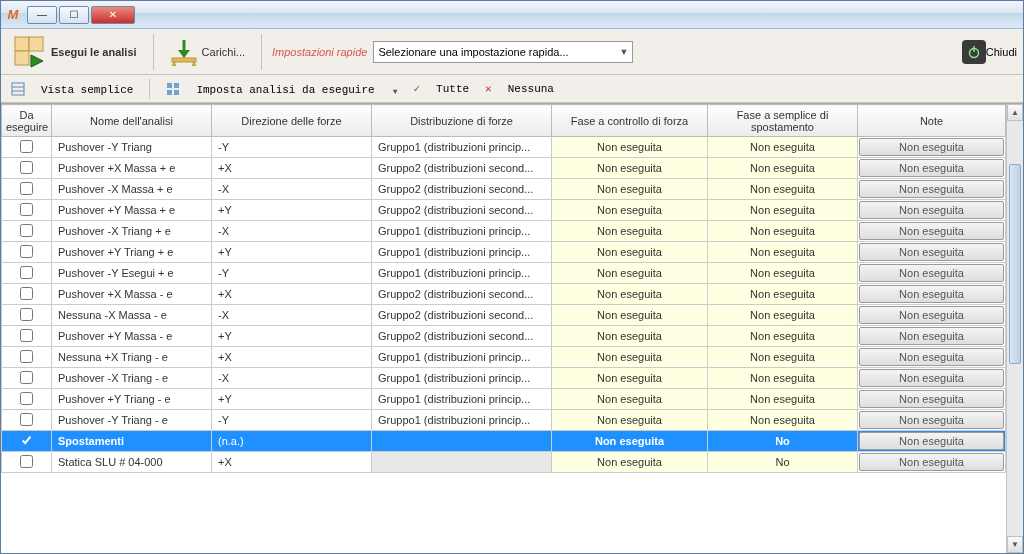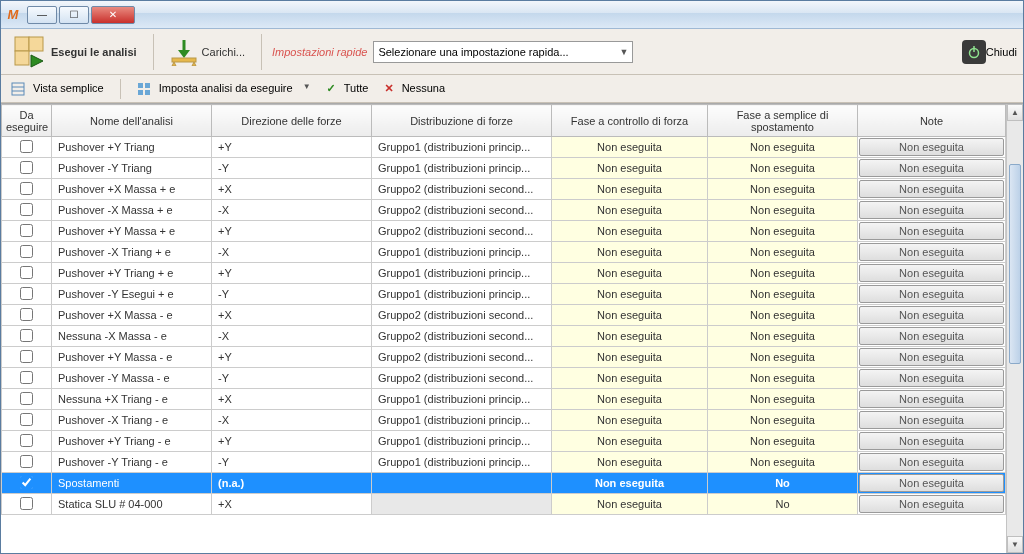--- a/index.html
+++ b/index.html
@@ -16,21 +16,21 @@
 .tbtn svg, .tbtn .ibox { width: 34px; height: 34px; }
 .tbtn.small svg, .tbtn.small .ibox { width: 28px; height: 28px; }
 .tbtn span { font-size: 11px; }
 .sep { width: 1px; height: 36px; background: #c8c1b6; margin: 0 4px; }
 .ital { color: #d9534f; font-style: italic; font-size: 11px; }
 .select { height: 22px; width: 260px; border: 1px solid #999; background: #fff; font-size: 11px; padding: 0 4px; display: flex; align-items: center; justify-content: space-between; cursor: pointer; }
 .select .arrow { font-size: 9px; color: #555; }
 .right { margin-left: auto; display: flex; align-items: center; gap: 0; }
 .powerbtn { width: 24px; height: 24px; border-radius: 4px; background: #3a3a3a; display: flex; align-items: center; justify-content: center; color: #8fe28f; font-size: 12px; cursor: pointer; }
 .toolbar2 { height: 28px; background: #f2eee9; border-bottom: 1px solid #c8c1b6; display: flex; align-items: center; padding: 0 6px; gap: 8px; font-size: 11px; }
-.tinybtn { display: flex; align-items: flex-start; gap: 8px; cursor: pointer; padding: 2px 4px; }
+.tinybtn { display: flex; align-items: flex-end; gap: 16px; cursor: pointer; padding: 2px 4px; font-family: Liberation Mono, monospace; }
 .tinybtn .sq { width: 14px; height: 14px; display: inline-flex; align-items: center; justify-content: center; }
 .checkmark { color: #2e8b22; font-weight: bold; }
 .xmark { color: #c9302c; font-weight: bold; }
 .gridwrap { flex: 1; display: flex; overflow: hidden; border-top: 1px solid #aaa; }
 .gridarea { flex: 1; overflow-y: auto; overflow-x: hidden; }
 table { border-collapse: collapse; width: 1004px; table-layout: fixed; }
 th { background: linear-gradient(to bottom, #fdfdfd, #ececec); border: 1px solid #bbb; font-weight: normal; font-size: 11px; color: #333; height: 32px; padding: 2px 4px; }
 td { border: 1px solid #ccc; height: 20px; padding: 0 6px; font-size: 11px; color: #333; overflow: hidden; white-space: nowrap; text-overflow: ellipsis; }
 td.chk { text-align: center; }
 td.chk input { cursor: pointer; }
@@ -152,31 +152,20 @@
             <th>Direzione delle forze</th>
             <th>Distribuzione di forze</th>
             <th>Fase a controllo di forza</th>
             <th>Fase a semplice di spostamento</th>
             <th>Note</th>
           </tr>
         </thead>
         <tbody id="tbody">
             <tr>
               <td class="chk"><input type="checkbox" style=""></td>
-              <td style="">Pushover +Y Triang</td>
-              <td style="">+Y</td>
-              <td class="">Gruppo1 (distribuzioni princip...</td>
-              <td class="ctr" style="">Non eseguita</td>
-              <td class="ctr" style="">Non eseguita</td>
-              <td class="notebtn">
-                <div class="btncell">Non eseguita</div>
-              </td>
-            </tr>
-            <tr>
-              <td class="chk"><input type="checkbox" style=""></td>
               <td style="">Pushover -Y Triang</td>
               <td style="">-Y</td>
               <td class="">Gruppo1 (distribuzioni princip...</td>
               <td class="ctr" style="">Non eseguita</td>
               <td class="ctr" style="">Non eseguita</td>
               <td class="notebtn">
                 <div class="btncell">Non eseguita</div>
               </td>
             </tr>
             <tr>
@@ -273,31 +262,20 @@
               <td style="">+Y</td>
               <td class="">Gruppo2 (distribuzioni second...</td>
               <td class="ctr" style="">Non eseguita</td>
               <td class="ctr" style="">Non eseguita</td>
               <td class="notebtn">
                 <div class="btncell">Non eseguita</div>
               </td>
             </tr>
             <tr>
               <td class="chk"><input type="checkbox" style=""></td>
-              <td style="">Pushover -Y Massa - e</td>
-              <td style="">-Y</td>
-              <td class="">Gruppo2 (distribuzioni second...</td>
-              <td class="ctr" style="">Non eseguita</td>
-              <td class="ctr" style="">Non eseguita</td>
-              <td class="notebtn">
-                <div class="btncell">Non eseguita</div>
-              </td>
-            </tr>
-            <tr>
-              <td class="chk"><input type="checkbox" style=""></td>
               <td style="">Nessuna +X Triang - e</td>
               <td style="">+X</td>
               <td class="">Gruppo1 (distribuzioni princip...</td>
               <td class="ctr" style="">Non eseguita</td>
               <td class="ctr" style="">Non eseguita</td>
               <td class="notebtn">
                 <div class="btncell">Non eseguita</div>
               </td>
             </tr>
             <tr>
@@ -328,22 +306,22 @@
               <td style="">-Y</td>
               <td class="">Gruppo1 (distribuzioni princip...</td>
               <td class="ctr" style="">Non eseguita</td>
               <td class="ctr" style="">Non eseguita</td>
               <td class="notebtn">
                 <div class="btncell">Non eseguita</div>
               </td>
             </tr>
             <tr class="selected">
               <td class="chk"><input type="checkbox" checked="" style=""></td>
-              <td style="font-weight:normal">Spostamenti</td>
-              <td style="font-weight:bold">(n.a.)</td>
+              <td style="font-weight:bold">Spostamenti</td>
+              <td style="font-weight:normal">(n.a.)</td>
               <td class=""></td>
               <td class="ctr" style="font-weight:bold">Non eseguita</td>
               <td class="ctr" style="font-weight:bold">No</td>
               <td class="notebtn">
                 <div class="btncell">Non eseguita</div>
               </td>
             </tr>
             <tr class="gray">
               <td class="chk"><input type="checkbox" style=""></td>
               <td style="">Statica SLU # 04-000</td>

